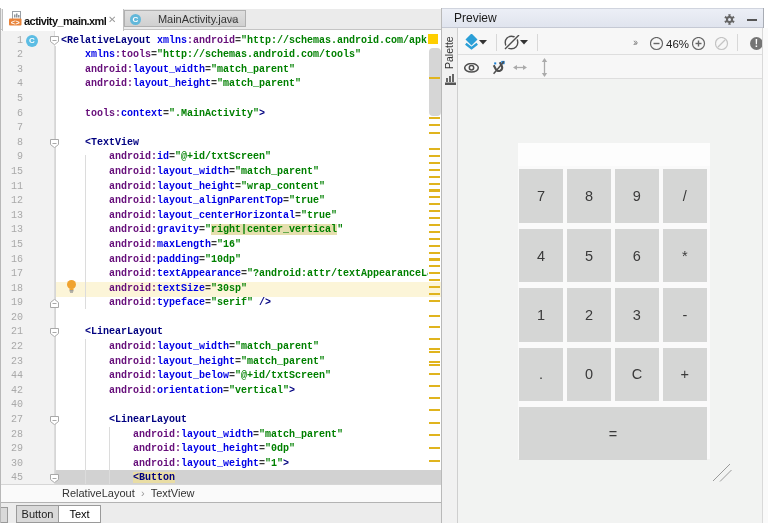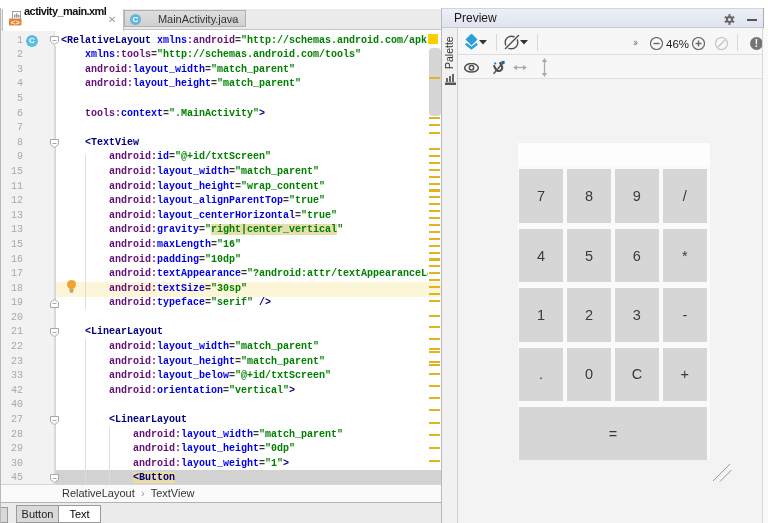--- a/index.html
+++ b/index.html
@@ -29,21 +29,21 @@
 
 <div class="abs" style="left:2px;top:9px;width:122px;height:22px;background:#fff;border-left:1px solid #c0c0c0;border-right:1px solid #c0c0c0;"></div>
 <svg class="abs" style="left:9px;top:11px" width="14" height="16">
   <rect x="3.5" y="0.5" width="8" height="8" fill="#fff" stroke="#9aa0a6" stroke-width="1"></rect>
   <rect x="5" y="3.5" width="1.5" height="3" fill="#8e959b"></rect>
   <rect x="7" y="2.5" width="1.5" height="4" fill="#8e959b"></rect>
   <rect x="9" y="4" width="1.5" height="2.5" fill="#8e959b"></rect>
   <rect x="0" y="7.5" width="12.5" height="7" rx="1" fill="#e8833a"></rect>
   <text x="6.2" y="13.5" font-family="Liberation Mono" font-size="7.5" font-weight="bold" fill="#fff" text-anchor="middle">&lt;&gt;</text>
 </svg>
-<div class="abs" style="left:24px;top:5px;font:bold 11px 'Liberation Sans';color:#111;letter-spacing:-0.55px;">activity_main.xml</div>
+<div class="abs" style="left:24px;top:15px;font:bold 11px 'Liberation Sans';color:#111;letter-spacing:-0.55px;">activity_main.xml</div>
 <div class="abs" style="left:108px;top:14px;font:10px 'Liberation Sans';color:#9a9a9a;">✕</div>
 
 <div class="abs" style="left:0;top:31px;width:441px;height:453px;background:#fff;"></div>
 <div class="abs" style="left:0;top:31px;width:54px;height:453px;background:#f2f2f2;"></div>
 <div class="abs" style="left:54px;top:31px;width:1px;height:453px;background:#dcdcdc;"></div>
 
 <div class="abs" style="left:55px;top:282.2px;width:386px;height:14.6px;background:#fcf5d8;"></div>
 <div class="abs" style="left:0px;top:282.2px;width:54px;height:14.6px;background:#fcf5d8;opacity:0;"></div>
 <div class="abs" style="left:55px;top:470.4px;width:386px;height:13.6px;background:#d2d2d2;"></div>
 
@@ -69,21 +69,21 @@
     <div class="cl">13</div>
     <div class="cl">15</div>
     <div class="cl">16</div>
     <div class="cl">17</div>
     <div class="cl">18</div>
     <div class="cl">19</div>
     <div class="cl">20</div>
     <div class="cl">21</div>
     <div class="cl">22</div>
     <div class="cl">23</div>
-    <div class="cl">33</div>
+    <div class="cl">44</div>
     <div class="cl">42</div>
     <div class="cl">40</div>
     <div class="cl">27</div>
     <div class="cl">28</div>
     <div class="cl">29</div>
     <div class="cl">30</div>
     <div class="cl">45</div>
   </div>
 <div id="code"><div class="cl"><span style="color:#000080;">&lt;RelativeLayout</span> <span style="color:#0000E6;">xmlns</span><span style="color:#660E7A;">:</span><span style="color:#660E7A;">android</span><span style="color:#333333;">=</span><span style="color:#008000;">"http://schemas.android.com/apk</span></div><div class="cl">    <span style="color:#0000E6;">xmlns</span><span style="color:#660E7A;">:</span><span style="color:#660E7A;">tools</span><span style="color:#333333;">=</span><span style="color:#008000;">"http://schemas.android.com/tools"</span></div><div class="cl">    <span style="color:#660E7A;">android</span><span style="color:#660E7A;">:</span><span style="color:#0000E6;">layout_width</span><span style="color:#333333;">=</span><span style="color:#008000;">"match_parent"</span></div><div class="cl">    <span style="color:#660E7A;">android</span><span style="color:#660E7A;">:</span><span style="color:#0000E6;">layout_height</span><span style="color:#333333;">=</span><span style="color:#008000;">"match_parent"</span></div><div class="cl">&nbsp;</div><div class="cl">    <span style="color:#660E7A;">tools</span><span style="color:#660E7A;">:</span><span style="color:#0000E6;">context</span><span style="color:#333333;">=</span><span style="color:#008000;">".MainActivity"</span><span style="color:#000080;">&gt;</span></div><div class="cl">&nbsp;</div><div class="cl">    <span style="color:#000080;">&lt;TextView</span></div><div class="cl">        <span style="color:#660E7A;">android</span><span style="color:#660E7A;">:</span><span style="color:#0000E6;">id</span><span style="color:#333333;">=</span><span style="color:#008000;">"@+id/txtScreen"</span></div><div class="cl">        <span style="color:#660E7A;">android</span><span style="color:#660E7A;">:</span><span style="color:#0000E6;">layout_width</span><span style="color:#333333;">=</span><span style="color:#008000;">"match_parent"</span></div><div class="cl">        <span style="color:#660E7A;">android</span><span style="color:#660E7A;">:</span><span style="color:#0000E6;">layout_height</span><span style="color:#333333;">=</span><span style="color:#008000;">"wrap_content"</span></div><div class="cl">        <span style="color:#660E7A;">android</span><span style="color:#660E7A;">:</span><span style="color:#0000E6;">layout_alignParentTop</span><span style="color:#333333;">=</span><span style="color:#008000;">"true"</span></div><div class="cl">        <span style="color:#660E7A;">android</span><span style="color:#660E7A;">:</span><span style="color:#0000E6;">layout_centerHorizontal</span><span style="color:#333333;">=</span><span style="color:#008000;">"true"</span></div><div class="cl">        <span style="color:#660E7A;">android</span><span style="color:#660E7A;">:</span><span style="color:#0000E6;">gravity</span><span style="color:#333333;">=</span><span style="color:#008000;">"</span><span style="color:#008000;background:#e5dfae;">right|center_vertical</span><span style="color:#008000;">"</span></div><div class="cl">        <span style="color:#660E7A;">android</span><span style="color:#660E7A;">:</span><span style="color:#0000E6;">maxLength</span><span style="color:#333333;">=</span><span style="color:#008000;">"16"</span></div><div class="cl">        <span style="color:#660E7A;">android</span><span style="color:#660E7A;">:</span><span style="color:#0000E6;">padding</span><span style="color:#333333;">=</span><span style="color:#008000;">"10dp"</span></div><div class="cl">        <span style="color:#660E7A;">android</span><span style="color:#660E7A;">:</span><span style="color:#0000E6;">textAppearance</span><span style="color:#333333;">=</span><span style="color:#008000;">"?android:attr/textAppearanceLarge"</span></div><div class="cl">        <span style="color:#660E7A;">android</span><span style="color:#660E7A;">:</span><span style="color:#0000E6;">textSize</span><span style="color:#333333;">=</span><span style="color:#008000;">"30sp"</span></div><div class="cl">        <span style="color:#660E7A;">android</span><span style="color:#660E7A;">:</span><span style="color:#0000E6;">typeface</span><span style="color:#333333;">=</span><span style="color:#008000;">"serif"</span> <span style="color:#000080;">/&gt;</span></div><div class="cl">&nbsp;</div><div class="cl">    <span style="color:#000080;">&lt;LinearLayout</span></div><div class="cl">        <span style="color:#660E7A;">android</span><span style="color:#660E7A;">:</span><span style="color:#0000E6;">layout_width</span><span style="color:#333333;">=</span><span style="color:#008000;">"match_parent"</span></div><div class="cl">        <span style="color:#660E7A;">android</span><span style="color:#660E7A;">:</span><span style="color:#0000E6;">layout_height</span><span style="color:#333333;">=</span><span style="color:#008000;">"match_parent"</span></div><div class="cl">        <span style="color:#660E7A;">android</span><span style="color:#660E7A;">:</span><span style="color:#0000E6;">layout_below</span><span style="color:#333333;">=</span><span style="color:#008000;">"@+id/txtScreen"</span></div><div class="cl">        <span style="color:#660E7A;">android</span><span style="color:#660E7A;">:</span><span style="color:#0000E6;">orientation</span><span style="color:#333333;">=</span><span style="color:#008000;">"vertical"</span><span style="color:#000080;">&gt;</span></div><div class="cl">&nbsp;</div><div class="cl">        <span style="color:#000080;">&lt;LinearLayout</span></div><div class="cl">            <span style="color:#660E7A;">android</span><span style="color:#660E7A;">:</span><span style="color:#0000E6;">layout_width</span><span style="color:#333333;">=</span><span style="color:#008000;">"match_parent"</span></div><div class="cl">            <span style="color:#660E7A;">android</span><span style="color:#660E7A;">:</span><span style="color:#0000E6;">layout_height</span><span style="color:#333333;">=</span><span style="color:#008000;">"0dp"</span></div><div class="cl">            <span style="color:#660E7A;">android</span><span style="color:#660E7A;">:</span><span style="color:#0000E6;">layout_weight</span><span style="color:#333333;">=</span><span style="color:#008000;">"1"</span><span style="color:#000080;">&gt;</span></div><div class="cl">            <span style="color:#000080;background:#e9dda4;">&lt;Button</span></div></div>
 

